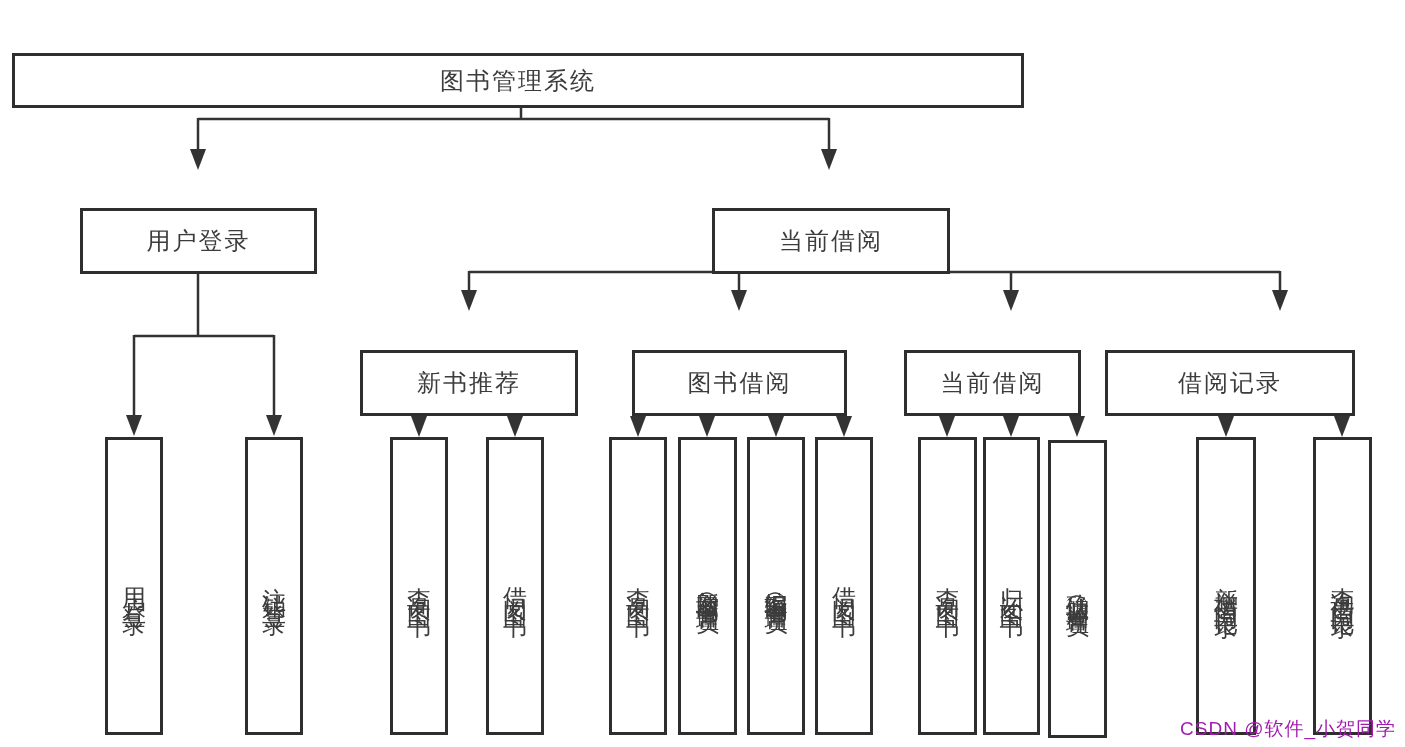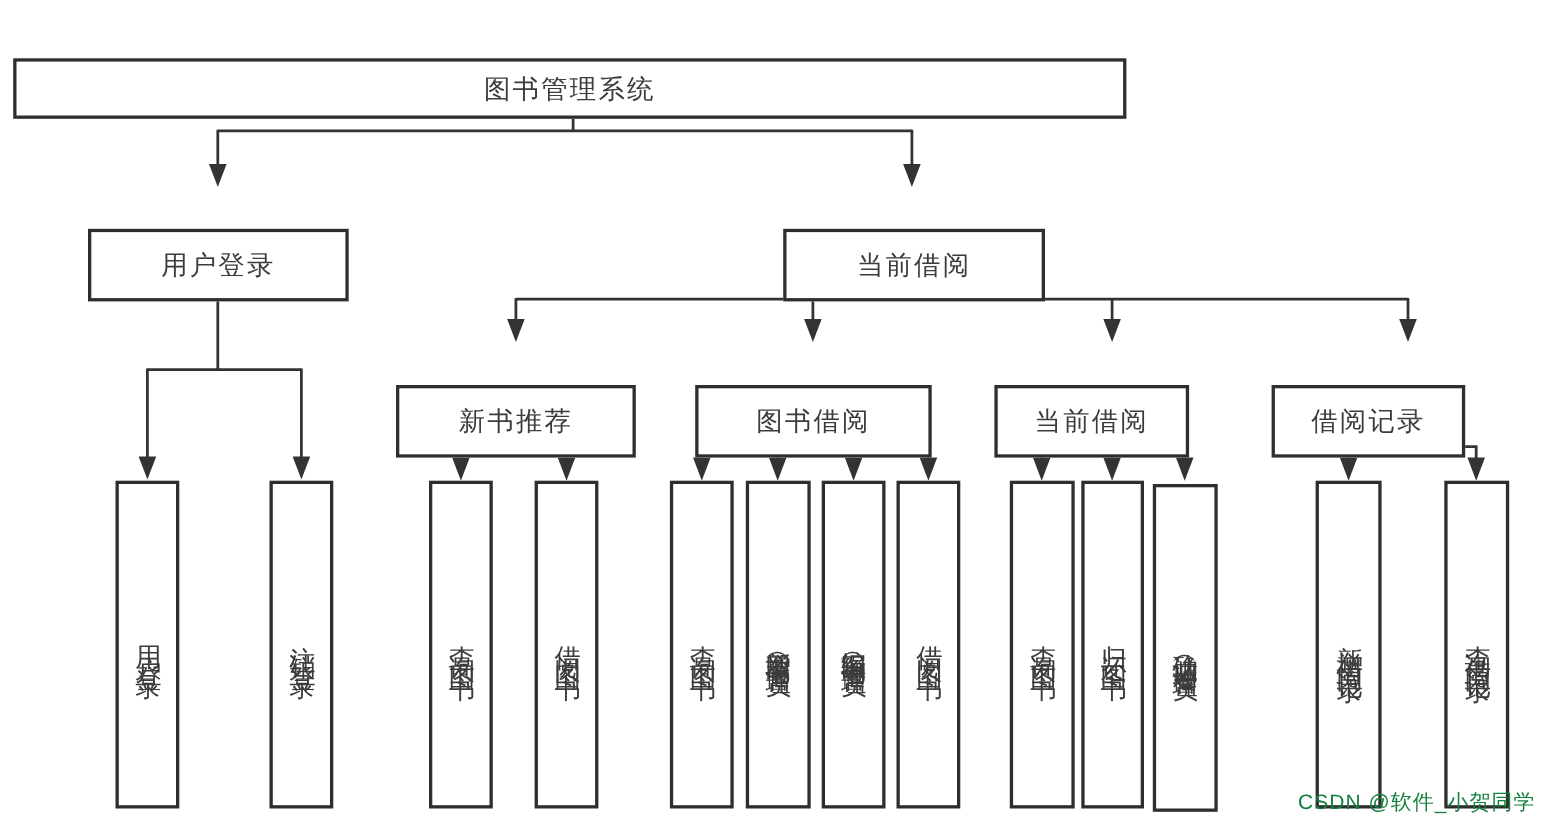--- a/index.html
+++ b/index.html
@@ -28,21 +28,21 @@
     font-size:24px;
     letter-spacing:9px;
     line-height:1;
   }
   .node.v.med  { letter-spacing:6px; }
   .node.v.long { font-size:23px; letter-spacing:3px; }
   .watermark {
     position:absolute;
     right:9px; bottom:5px;
     font-size:19px;
-    color:#15803d;
+    color:#a21caf;
     z-index:2;
     letter-spacing:1px;
     white-space:nowrap;
   }
 </style>
 </head>
 <body>
 
 <div class="canvas">
 
@@ -136,21 +136,21 @@
   </svg>
 
   <div class="node h" style="left:12px; top:13px; width:1012px; height:55px;">图书管理系统</div>
 
   <div class="node h" style="left:80px; top:168px; width:237px; height:66px;">用户登录</div>
   <div class="node h" style="left:712px; top:168px; width:238px; height:66px;">当前借阅</div>
 
   <div class="node h" style="left:632px; top:310px; width:215px; height:66px;">图书借阅</div>
   <div class="node h" style="left:360px; top:310px; width:218px; height:66px;">新书推荐</div>
   <div class="node h" style="left:904px; top:310px; width:177px; height:66px;">当前借阅</div>
-  <div class="node h" style="left:1156px; top:310px; width:176px; height:66px;">借阅记录</div>
+  <div class="node h" style="left:1105px; top:310px; width:250px; height:66px;">借阅记录</div>
 
   <div class="node v" style="left:105px; top:437px; width:58px; height:298px;">用户登录</div>
   <div class="node v" style="left:245px; top:437px; width:58px; height:298px;">注销登录</div>
 
   <div class="node v" style="left:390px; top:437px; width:58px; height:298px;">查询图书</div>
   <div class="node v" style="left:486px; top:437px; width:58px; height:298px;">借阅图书</div>
 
   <div class="node v" style="left:609px; top:437px; width:58px; height:298px;">查询图书</div>
   <div class="node v long" style="left:678px; top:437px; width:59px; height:298px;">新增图书（管理员）</div>
   <div class="node v long" style="left:747px; top:437px; width:58px; height:298px;">编辑图书（管理员）</div>

